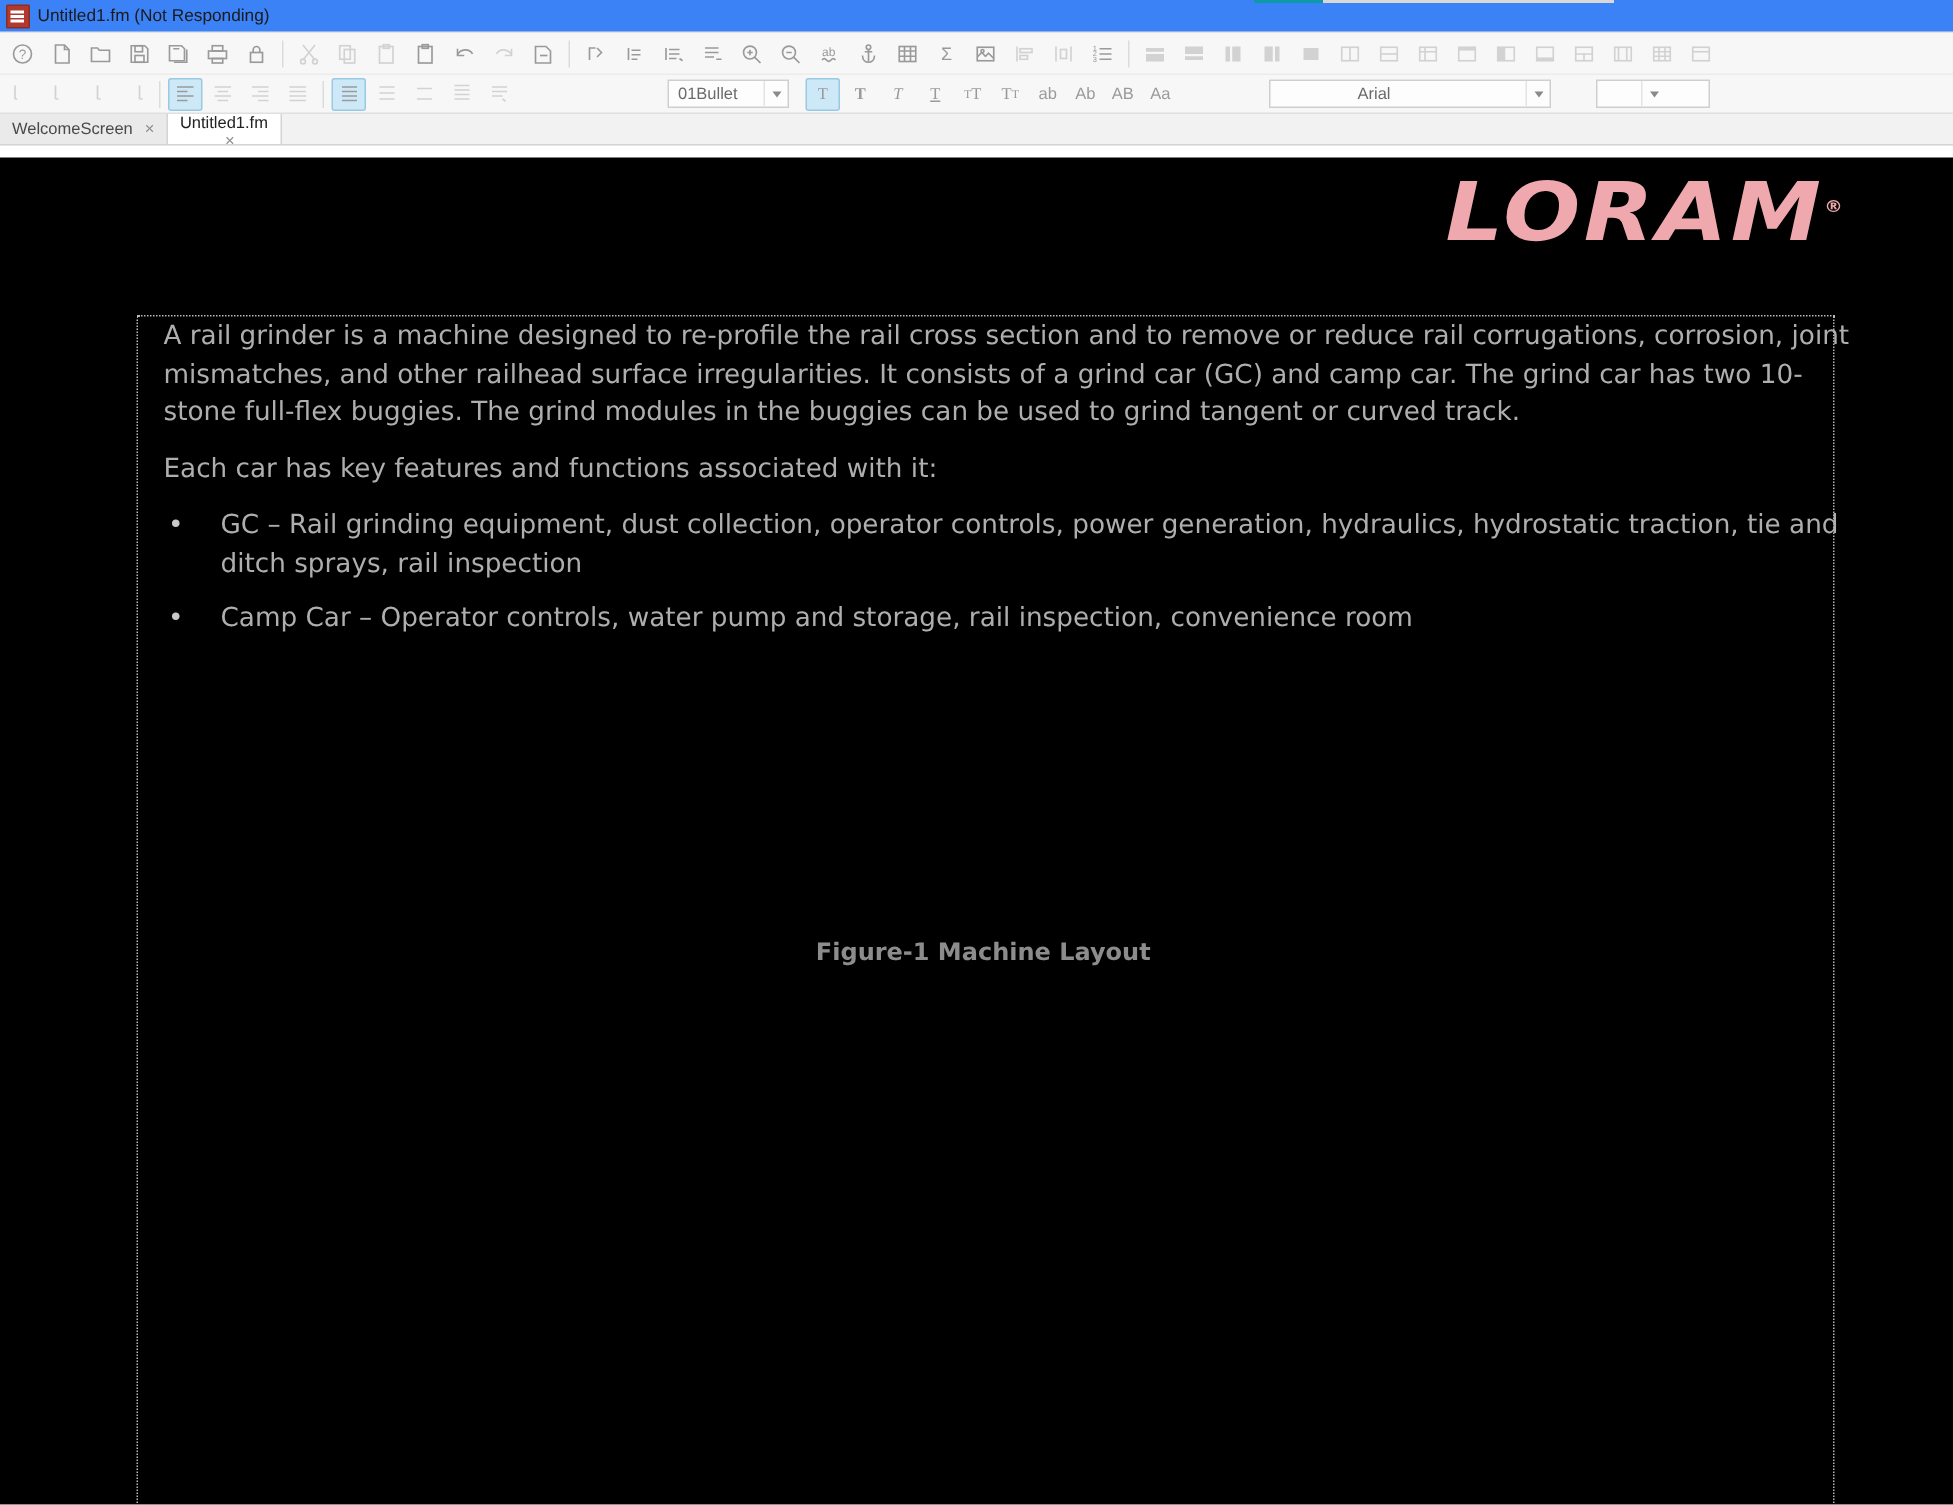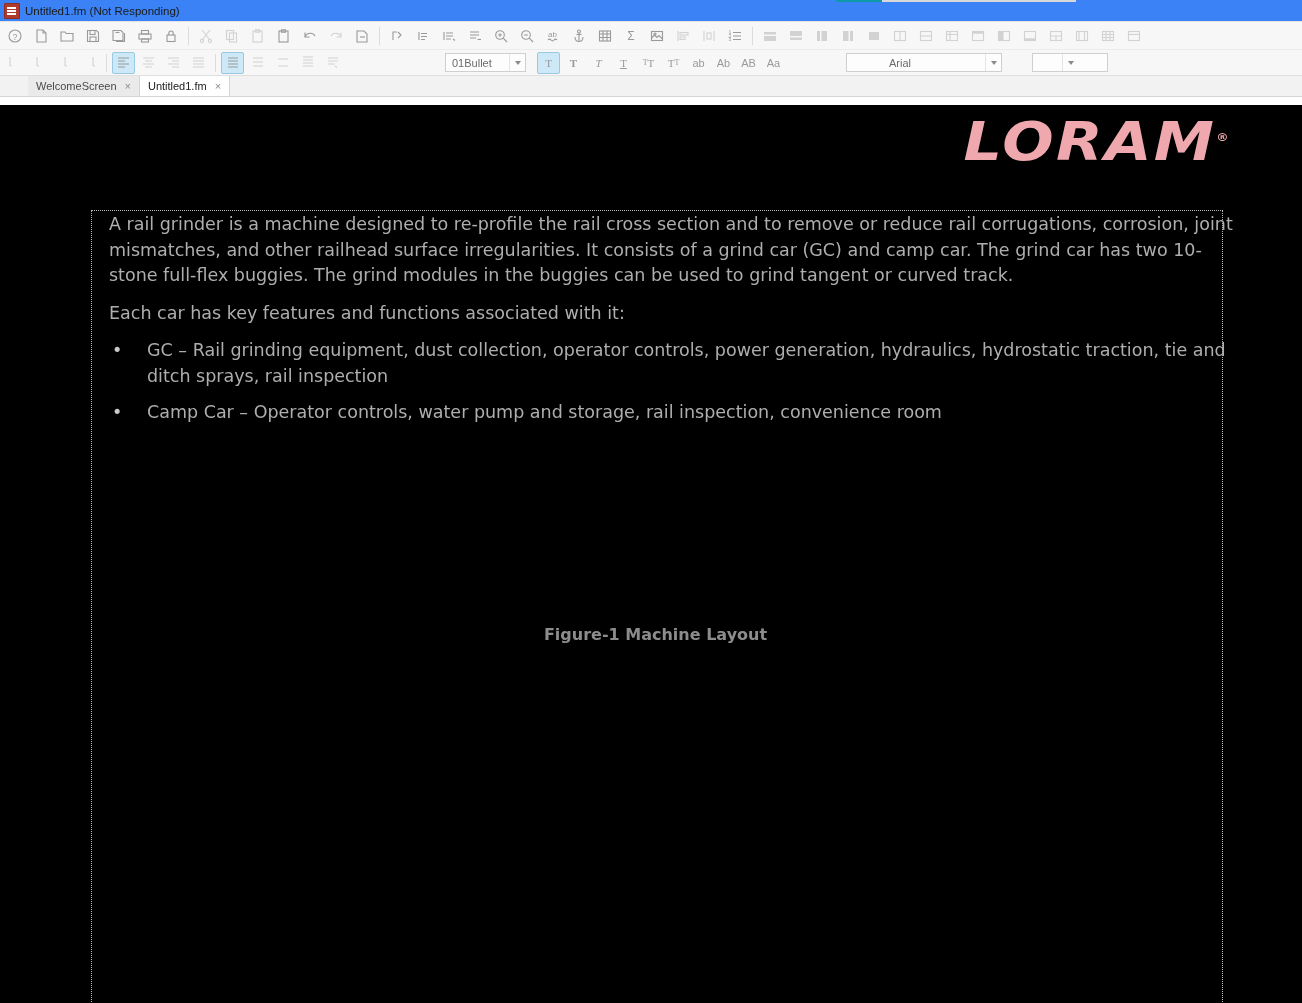--- a/index.html
+++ b/index.html
@@ -153,48 +153,48 @@
     justify-content: center;
     border-left: 1px solid #e4e4e4;
   }
   .combo .arrow::after {
     content: "";
     border-left: 3.5px solid transparent;
     border-right: 3.5px solid transparent;
     border-top: 4px solid #8a8a8a;
   }
   .combo-para { width: 81px; margin-left: 8px; }
-  .combo-font { width: 156px; gap: 24px; }
+  .combo-font { width: 188px; gap: 24px; }
   .combo-size { width: 76px; flex-direction: column; }
   .spacer-s { width: 10px; flex: none; }
 
   
   .doctabs {
     height: 21px;
     background: #f2f2f2;
     border-bottom: 1px solid #d4d4d4;
     display: flex;
     align-items: center;
     box-sizing: border-box;
-    padding-left: 28px;
   }
   .doctab {
     height: 20px;
     display: flex;
     align-items: center;
     padding: 0 8px;
     font-size: 11px;
     color: #4a4a4a;
     border-right: 1px solid #d4d4d4;
     background: #eaeaea;
     box-sizing: border-box;
   }
   .doctab.active {
     background: #ffffff;
     color: #222;
+    flex-direction: column;
   }
   .doctab .x {
     margin-left: 8px;
     font-size: 11px;
     color: #8c8c8c;
   }
 
   
   .page-area {
     position: absolute;

